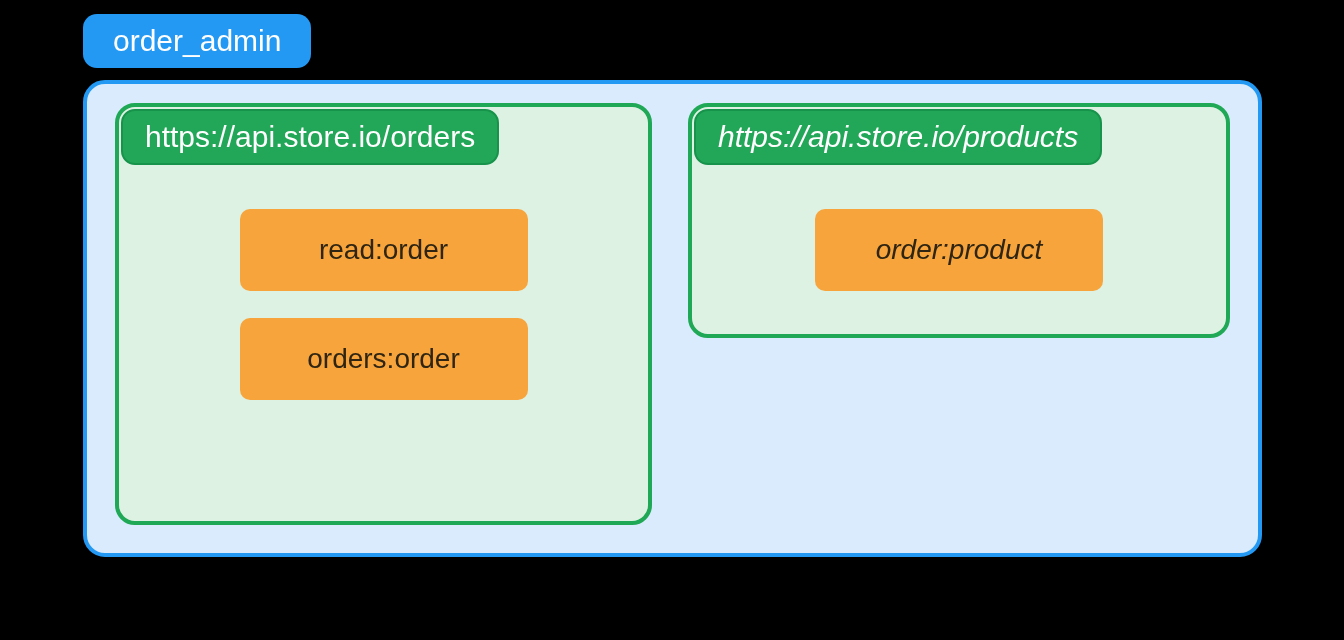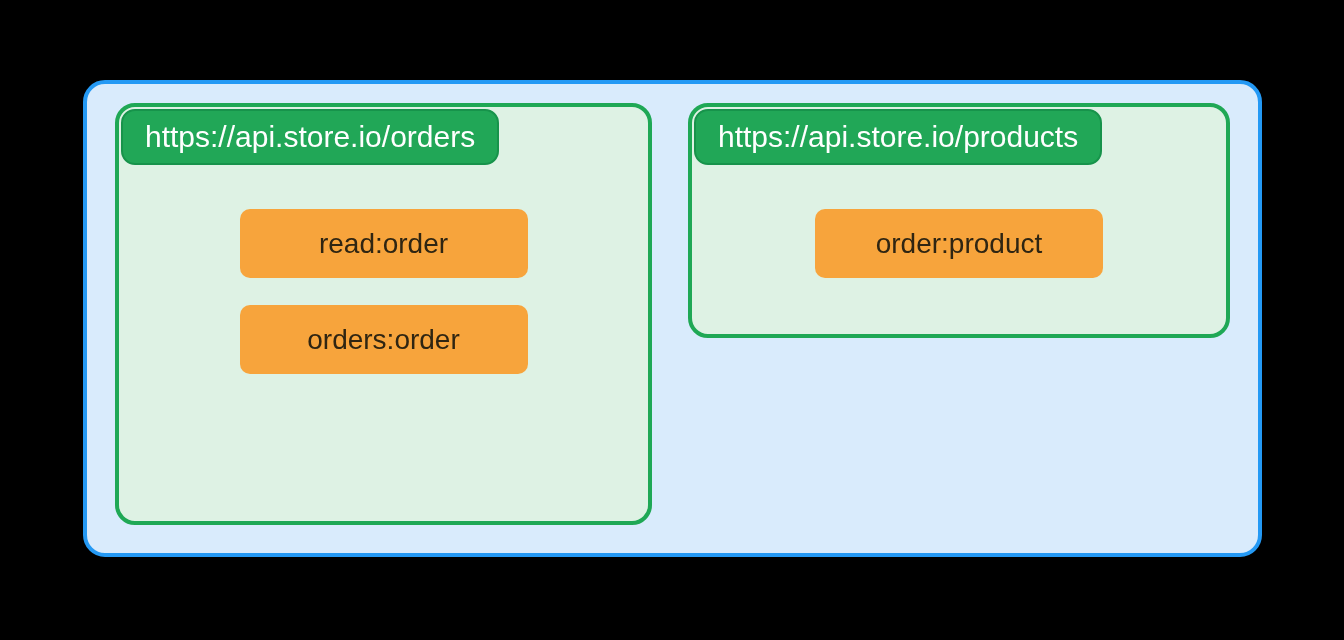--- a/index.html
+++ b/index.html
@@ -55,21 +55,21 @@
     border: 4px solid var(--resource-border);
     border-radius: 20px;
     text-align: right;
   }
   .resource-orders {
     left: 28px; top: 19px;
     width: 537px; height: 422px;
   }
   .resource-products {
     left: 601px; top: 19px;
-    width: 542px; height: 235px;
+    width: 542px; height: 235px; font-style: italic;
   }
   .resource-label {
     position: absolute;
     left: 2px; top: 2px;
     height: 56px;
     padding: 0 22px;
     background: var(--resource-label-fill);
     border: 2px solid var(--resource-label-edge);
     color: var(--resource-label-text);
     font-size: 30px;
@@ -81,36 +81,37 @@
   .scopes {
     position: absolute;
     left: 0; right: 0;
     top: 102px;
     display: flex;
     flex-direction: column;
     align-items: center;
     gap: 27px;
   }
   .scope-pill {
-    width: 288px; height: 69px;
+    width: 288px; height: 82px;
     background: var(--scope-fill);
     color: var(--scope-text);
     font-size: 28px;
     border-radius: 10px;
     display: flex;
     align-items: center;
     justify-content: center;
     white-space: nowrap;
   }
 </style>
 </head>
 <body>
 
 <div class="canvas">
 
+  <div class="role-chip">order_admin</div>
 
   <div class="audience-container">
 
     <section class="resource-box resource-orders">
       <div class="resource-label">https://api.store.io/orders</div>
       <div class="scopes">
         <div class="scope-pill">read:order</div>
         <div class="scope-pill">orders:order</div>
       </div>
     </section>

